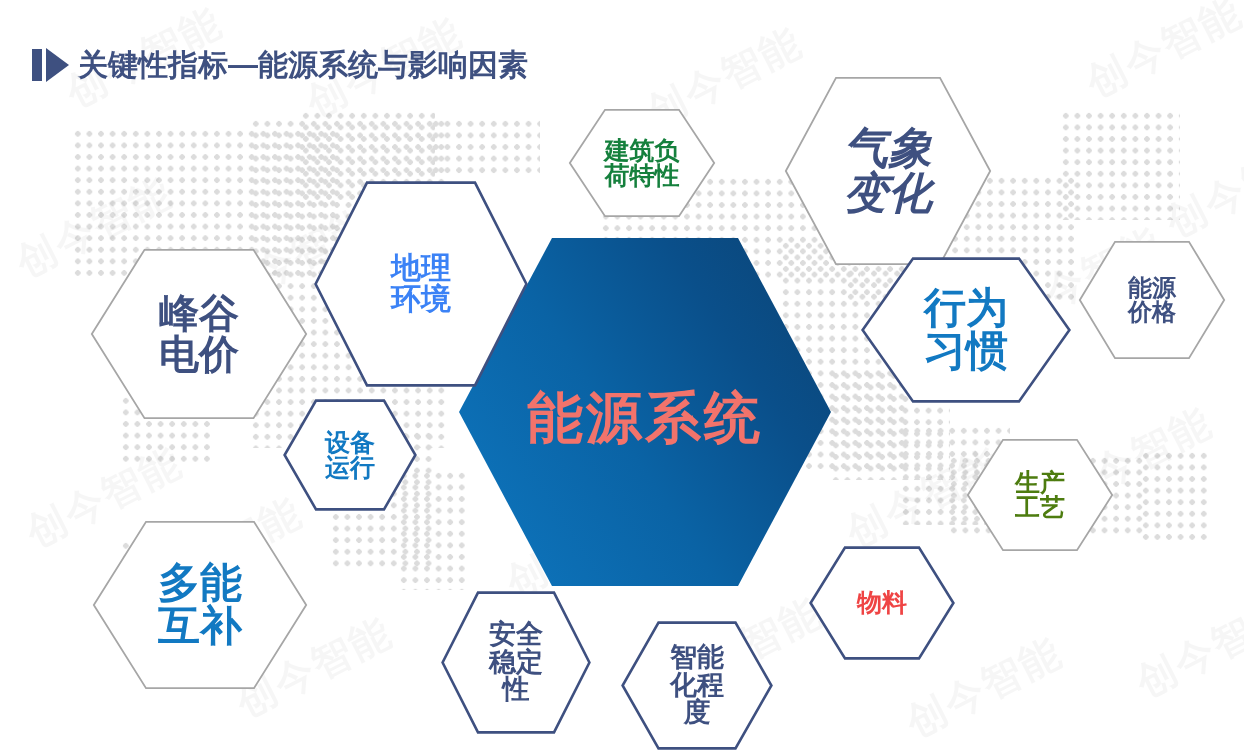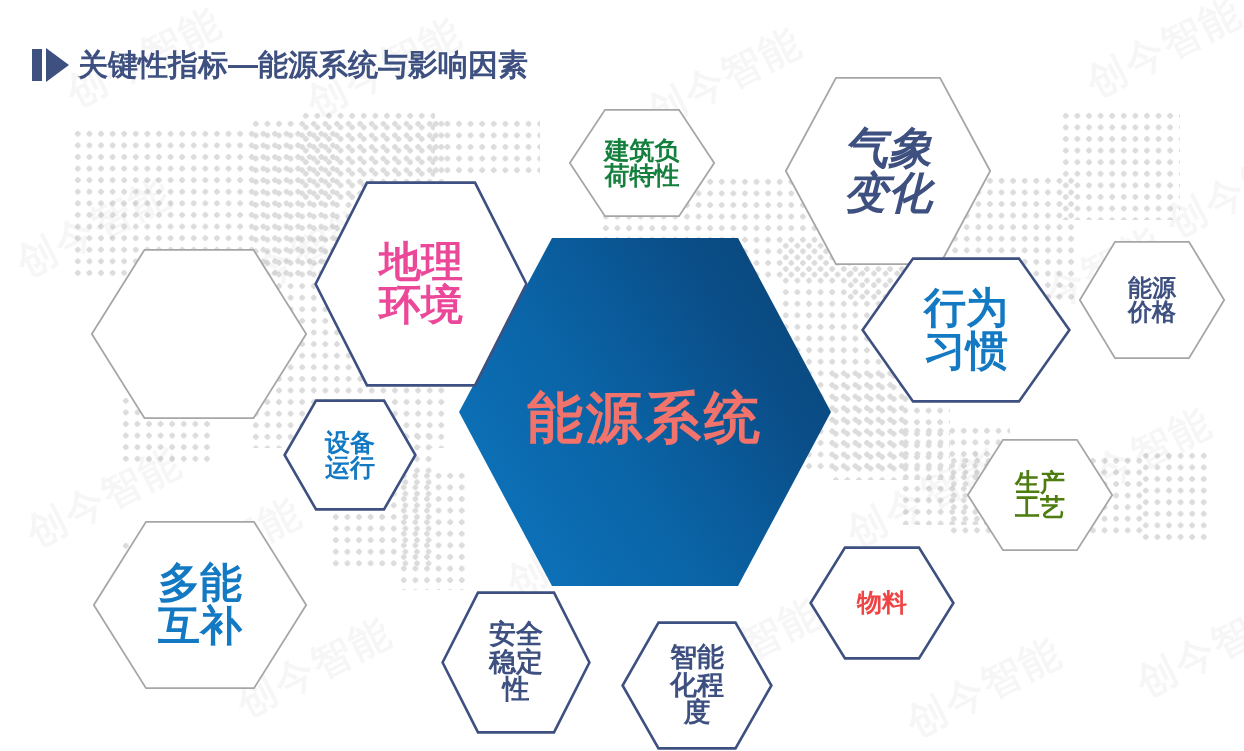--- a/index.html
+++ b/index.html
@@ -165,26 +165,28 @@
     <polygon points="93,0 279,0 372,174 279,348 93,348 0,174" fill="url(#cgrad)"></polygon>
   </svg>
   <div id="center-title">能源系统</div>
 </div>
 
 <div id="hex-layer">
     <div class="hex" style="left: 90px; top: 248px; width: 218px; height: 172px;">
       <svg viewBox="0 0 218 172" preserveAspectRatio="none">
         <polygon points="54.5,1.8 163.5,1.8 216.2,86 163.5,170.2 54.5,170.2 1.8,86" fill="#ffffff" stroke="#a6a6a6" stroke-width="1.8" vector-effect="non-scaling-stroke"></polygon>
       </svg>
+      <div class="lbl" style="color: rgb(62, 80, 128); font-size: 40px;">峰谷
+电价</div>
     </div>
     <div class="hex" style="left: 313px; top: 180px; width: 216px; height: 208px;">
       <svg viewBox="0 0 216 208" preserveAspectRatio="none">
         <polygon points="54,2.6 162,2.6 213.4,104 162,205.4 54,205.4 2.6,104" fill="#ffffff" stroke="#3e5080" stroke-width="2.6" vector-effect="non-scaling-stroke"></polygon>
       </svg>
-      <div class="lbl" style="color: #ec4899; font-size: 42px;">地理
+      <div class="lbl" style="color: #3b82f6; font-size: 30px;">地理
 环境</div>
     </div>
     <div class="hex" style="left: 568px; top: 108px; width: 148px; height: 110px;">
       <svg viewBox="0 0 148 110" preserveAspectRatio="none">
         <polygon points="37,1.8 111,1.8 146.2,55 111,108.2 37,108.2 1.8,55" fill="#ffffff" stroke="#a6a6a6" stroke-width="1.8" vector-effect="non-scaling-stroke"></polygon>
       </svg>
       <div class="lbl" style="color: #15803d; font-size: 25px;">建筑负
 荷特性</div>
     </div>
     <div class="hex" style="left: 784px; top: 76px; width: 208px; height: 190px; font-style: italic;">

